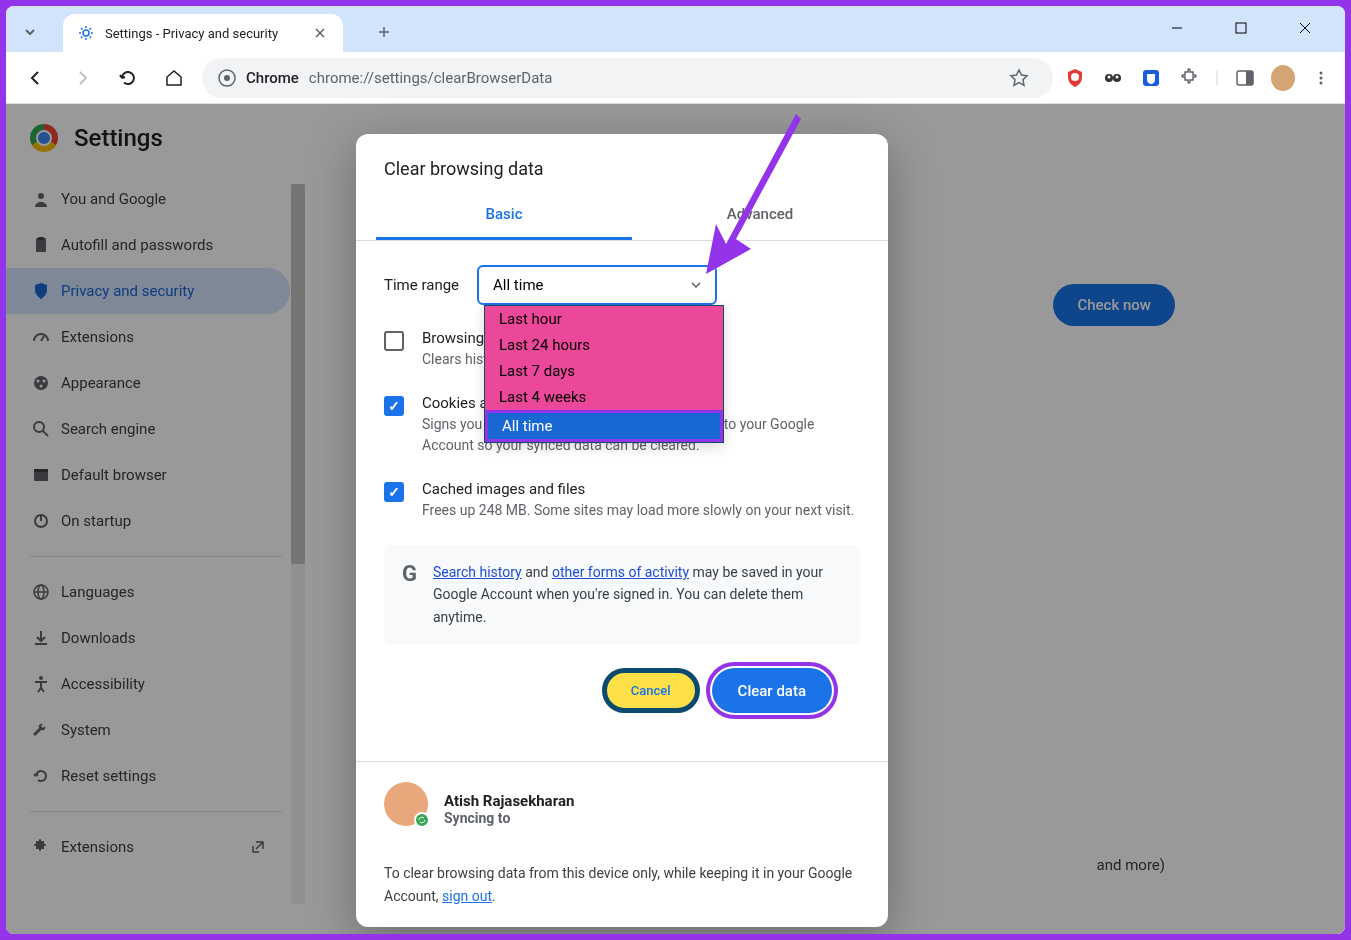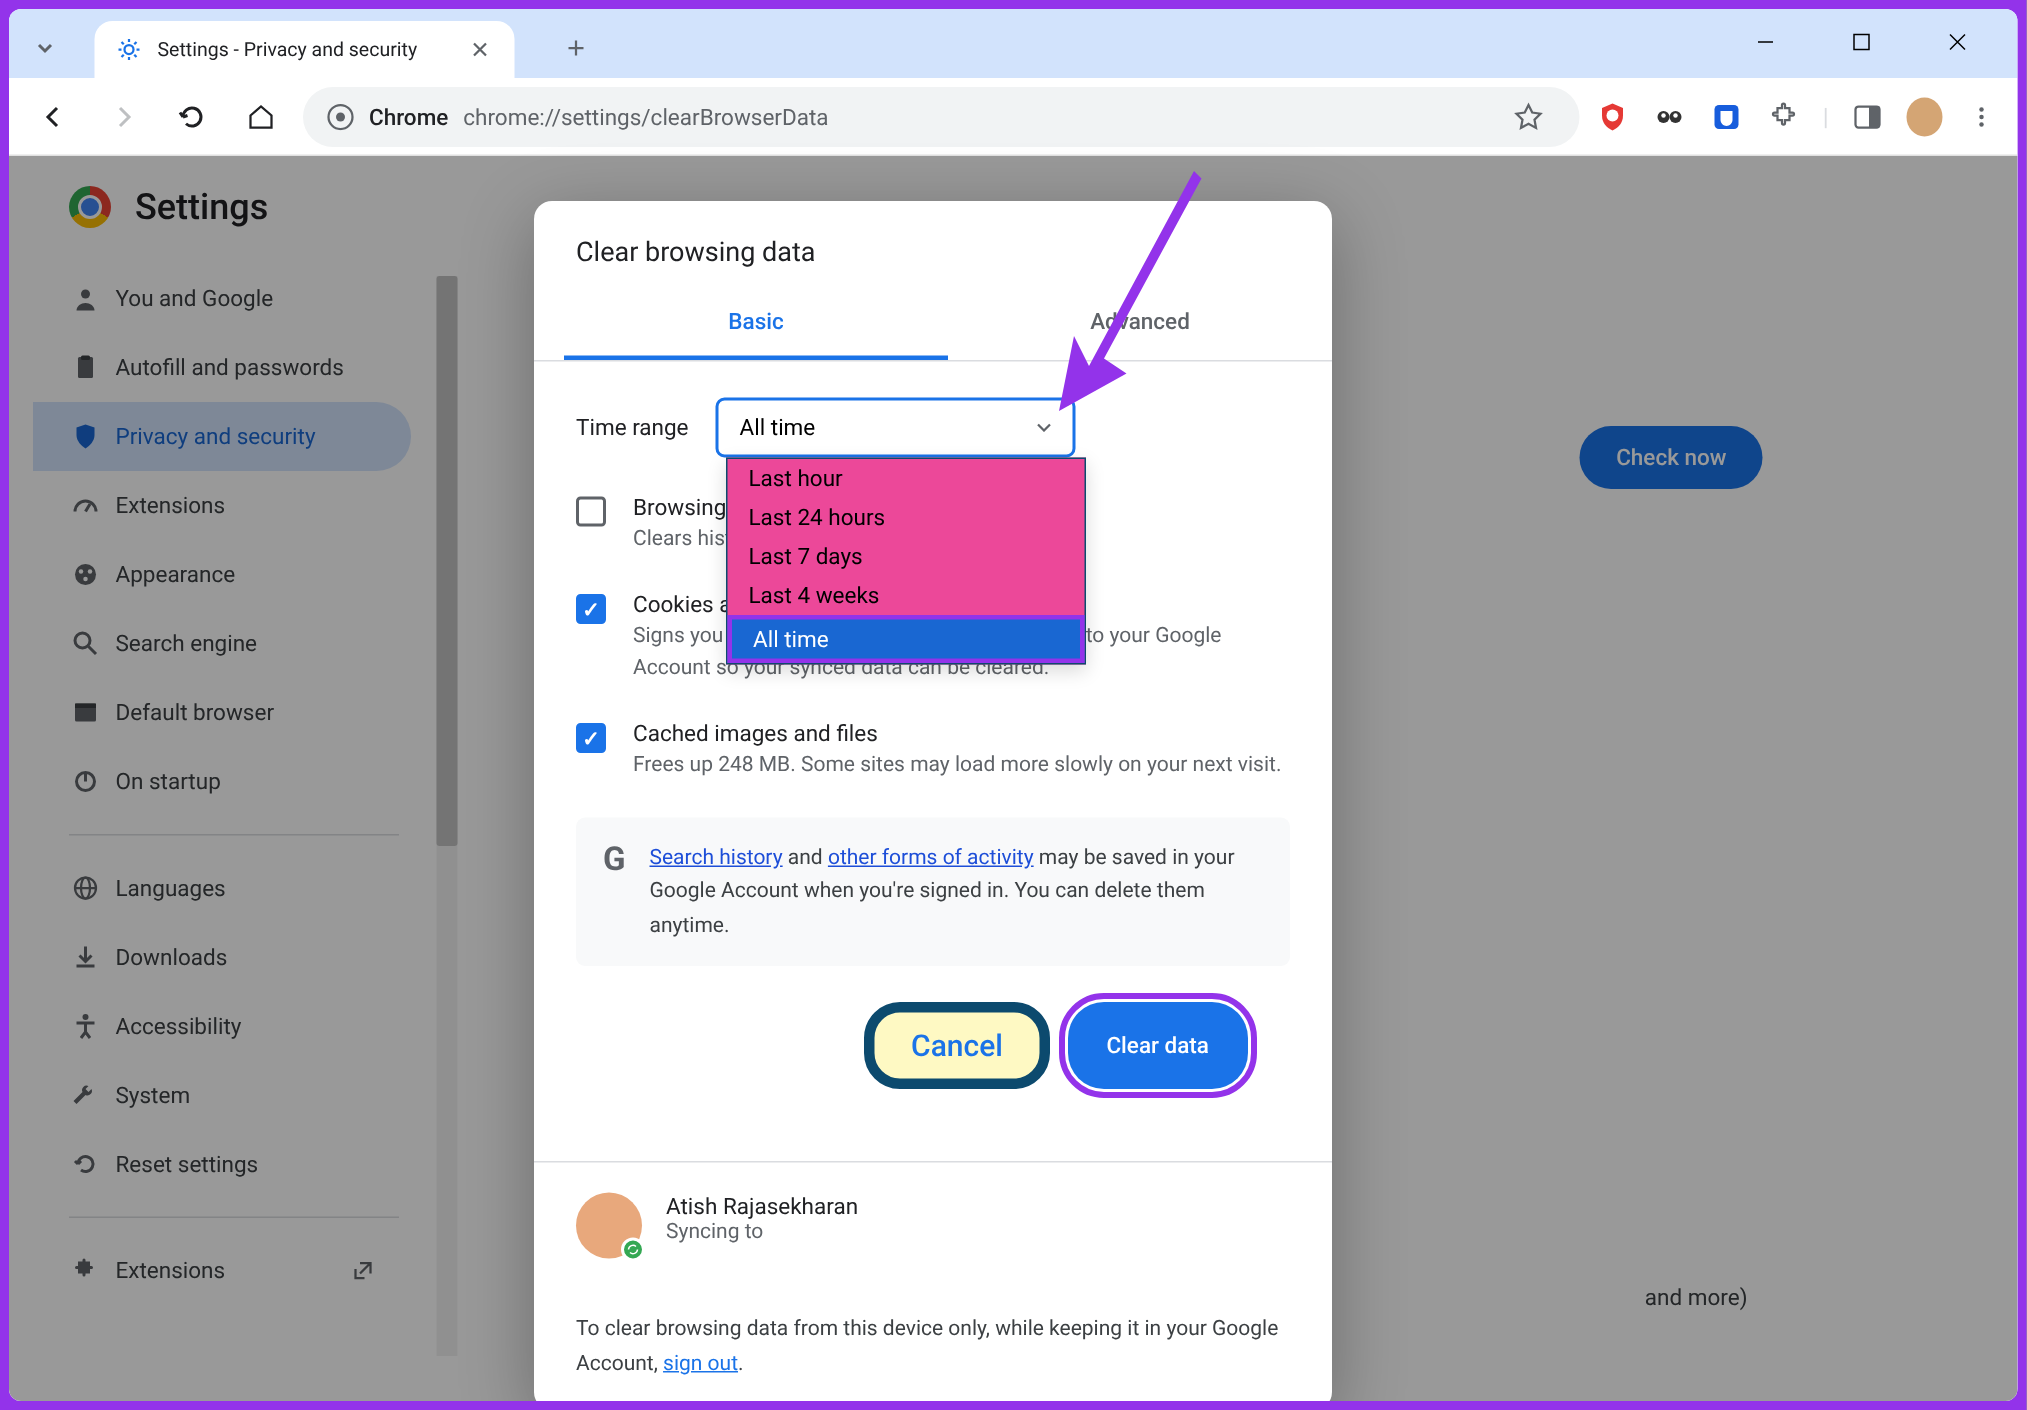--- a/index.html
+++ b/index.html
@@ -18,21 +18,21 @@
 .tb-btn { width: 36px; height: 36px; border-radius: 50%; display: flex; align-items: center; justify-content: center; cursor: pointer; }
 .omnibox { flex: 1; height: 40px; background: #f1f3f4; border-radius: 20px; display: flex; align-items: center; padding: 0 16px; gap: 10px; }
 .omnibox-label { font-size: 15px; color: #202124; font-weight: 500; }
 .omnibox-url { font-size: 15px; color: #5f6368; flex: 1; }
 .star-icon { margin-right: 8px; }
 .ext-icons { display: flex; align-items: center; gap: 14px; }
 .ext-icon { width: 24px; height: 24px; display: flex; align-items: center; justify-content: center; }
 .content-area { flex: 1; position: relative; background: #fff; }
 .overlay { position: absolute; inset: 0; background: rgba(0,0,0,0.4); }
 .settings-page { position: absolute; inset: 0; display: flex; }
-.settings-sidebar { width: 300px; padding: 20px 16px; }
+.settings-sidebar { width: 300px; padding: 20px 0; }
 .settings-header { display: flex; align-items: center; gap: 16px; padding: 0 24px; margin-bottom: 24px; }
 .chrome-logo { width: 28px; height: 28px; border-radius: 50%; background: conic-gradient(#ea4335 0deg 120deg, #fbbc05 120deg 240deg, #34a853 240deg 360deg); position: relative; }
 .chrome-logo::after { content: ''; position: absolute; inset: 6px; background: #4285f4; border-radius: 50%; border: 2px solid #fff; }
 .settings-title { font-size: 24px; font-weight: 500; color: #202124; }
 .nav-item { display: flex; align-items: center; gap: 9px; padding: 12px 24px; cursor: pointer; font-size: 15px; color: #3c4043; border-radius: 0 24px 24px 0; margin-right: 16px; }
 .nav-item.active { background: #d2e3fc; color: #1967d2; }
 .nav-icon { width: 22px; height: 22px; display: flex; align-items: center; justify-content: center; }
 .nav-divider { height: 1px; background: #dadce0; margin: 12px 24px; }
 .nav-ext-link { margin-left: auto; }
 .scrollbar-track { position: absolute; right: 1040px; top: 80px; width: 14px; height: 720px; background: #f1f1f1; }
@@ -57,24 +57,24 @@
 .checkbox.checked { background: #1a73e8; border-color: #1a73e8; }
 .checkbox.checked::after { content: '✓'; color: #fff; font-size: 14px; font-weight: bold; }
 .checkbox-content { flex: 1; }
 .checkbox-title { font-size: 15px; color: #202124; margin-bottom: 2px; }
 .checkbox-desc { font-size: 14px; color: #5f6368; line-height: 1.5; }
 .info-box { background: #f8f9fa; border-radius: 6px; padding: 16px 18px; display: flex; gap: 16px; margin-top: 24px; }
 .info-g { font-size: 22px; font-weight: bold; color: #5f6368; }
 .info-text { font-size: 14px; color: #3c4043; line-height: 1.6; }
 .info-text a { color: #1d4ed8; text-decoration: underline; }
 .dialog-actions { display: flex; justify-content: flex-end; gap: 12px; padding: 24px 28px 0; }
-.btn-cancel { padding: 10px 24px; border: 7px solid #0c4a6e; border-radius: 24px; background: #fef9c3; color: #1a73e8; font-size: 20px; font-weight: 500; cursor: pointer; }
+.btn-cancel { padding: 10px 24px; border: 5px solid #0c4a6e; border-radius: 24px; background: #fde047; color: #1a73e8; font-size: 13px; font-weight: 500; cursor: pointer; }
 .btn-clear { padding: 10px 26px; border: none; border-radius: 24px; background: #1a73e8; color: #fff; font-size: 15px; font-weight: 500; cursor: pointer; outline: 4px solid #9333ea; outline-offset: 2px; }
 .dialog-footer { margin-top: 24px; border-top: 1px solid #dadce0; padding: 20px 28px; }
-.account-row { display: flex; gap: 16px; align-items: flex-start; }
+.account-row { display: flex; gap: 16px; align-items: flex-end; font-weight: bold; }
 .avatar { width: 44px; height: 44px; border-radius: 50%; background: #e8a87c; position: relative; }
 .avatar-badge { position: absolute; bottom: -2px; right: -2px; width: 16px; height: 16px; background: #34a853; border: 2px solid #fff; border-radius: 50%; display: flex; align-items: center; justify-content: center; }
 .account-info { display: flex; flex-direction: column; }
 .account-name { font-size: 15px; color: #202124; }
 .account-sync { font-size: 14px; color: #5f6368; }
 .footer-text { font-size: 14px; color: #3c4043; margin-top: 16px; line-height: 1.6; padding: 0 28px 20px; }
 .footer-text a { color: #1a73e8; text-decoration: underline; }
 .arrow-annotation { position: absolute; left: 690px; top: 0px; z-index: 15; pointer-events: none; }
 svg { display: block; }
 </style>

